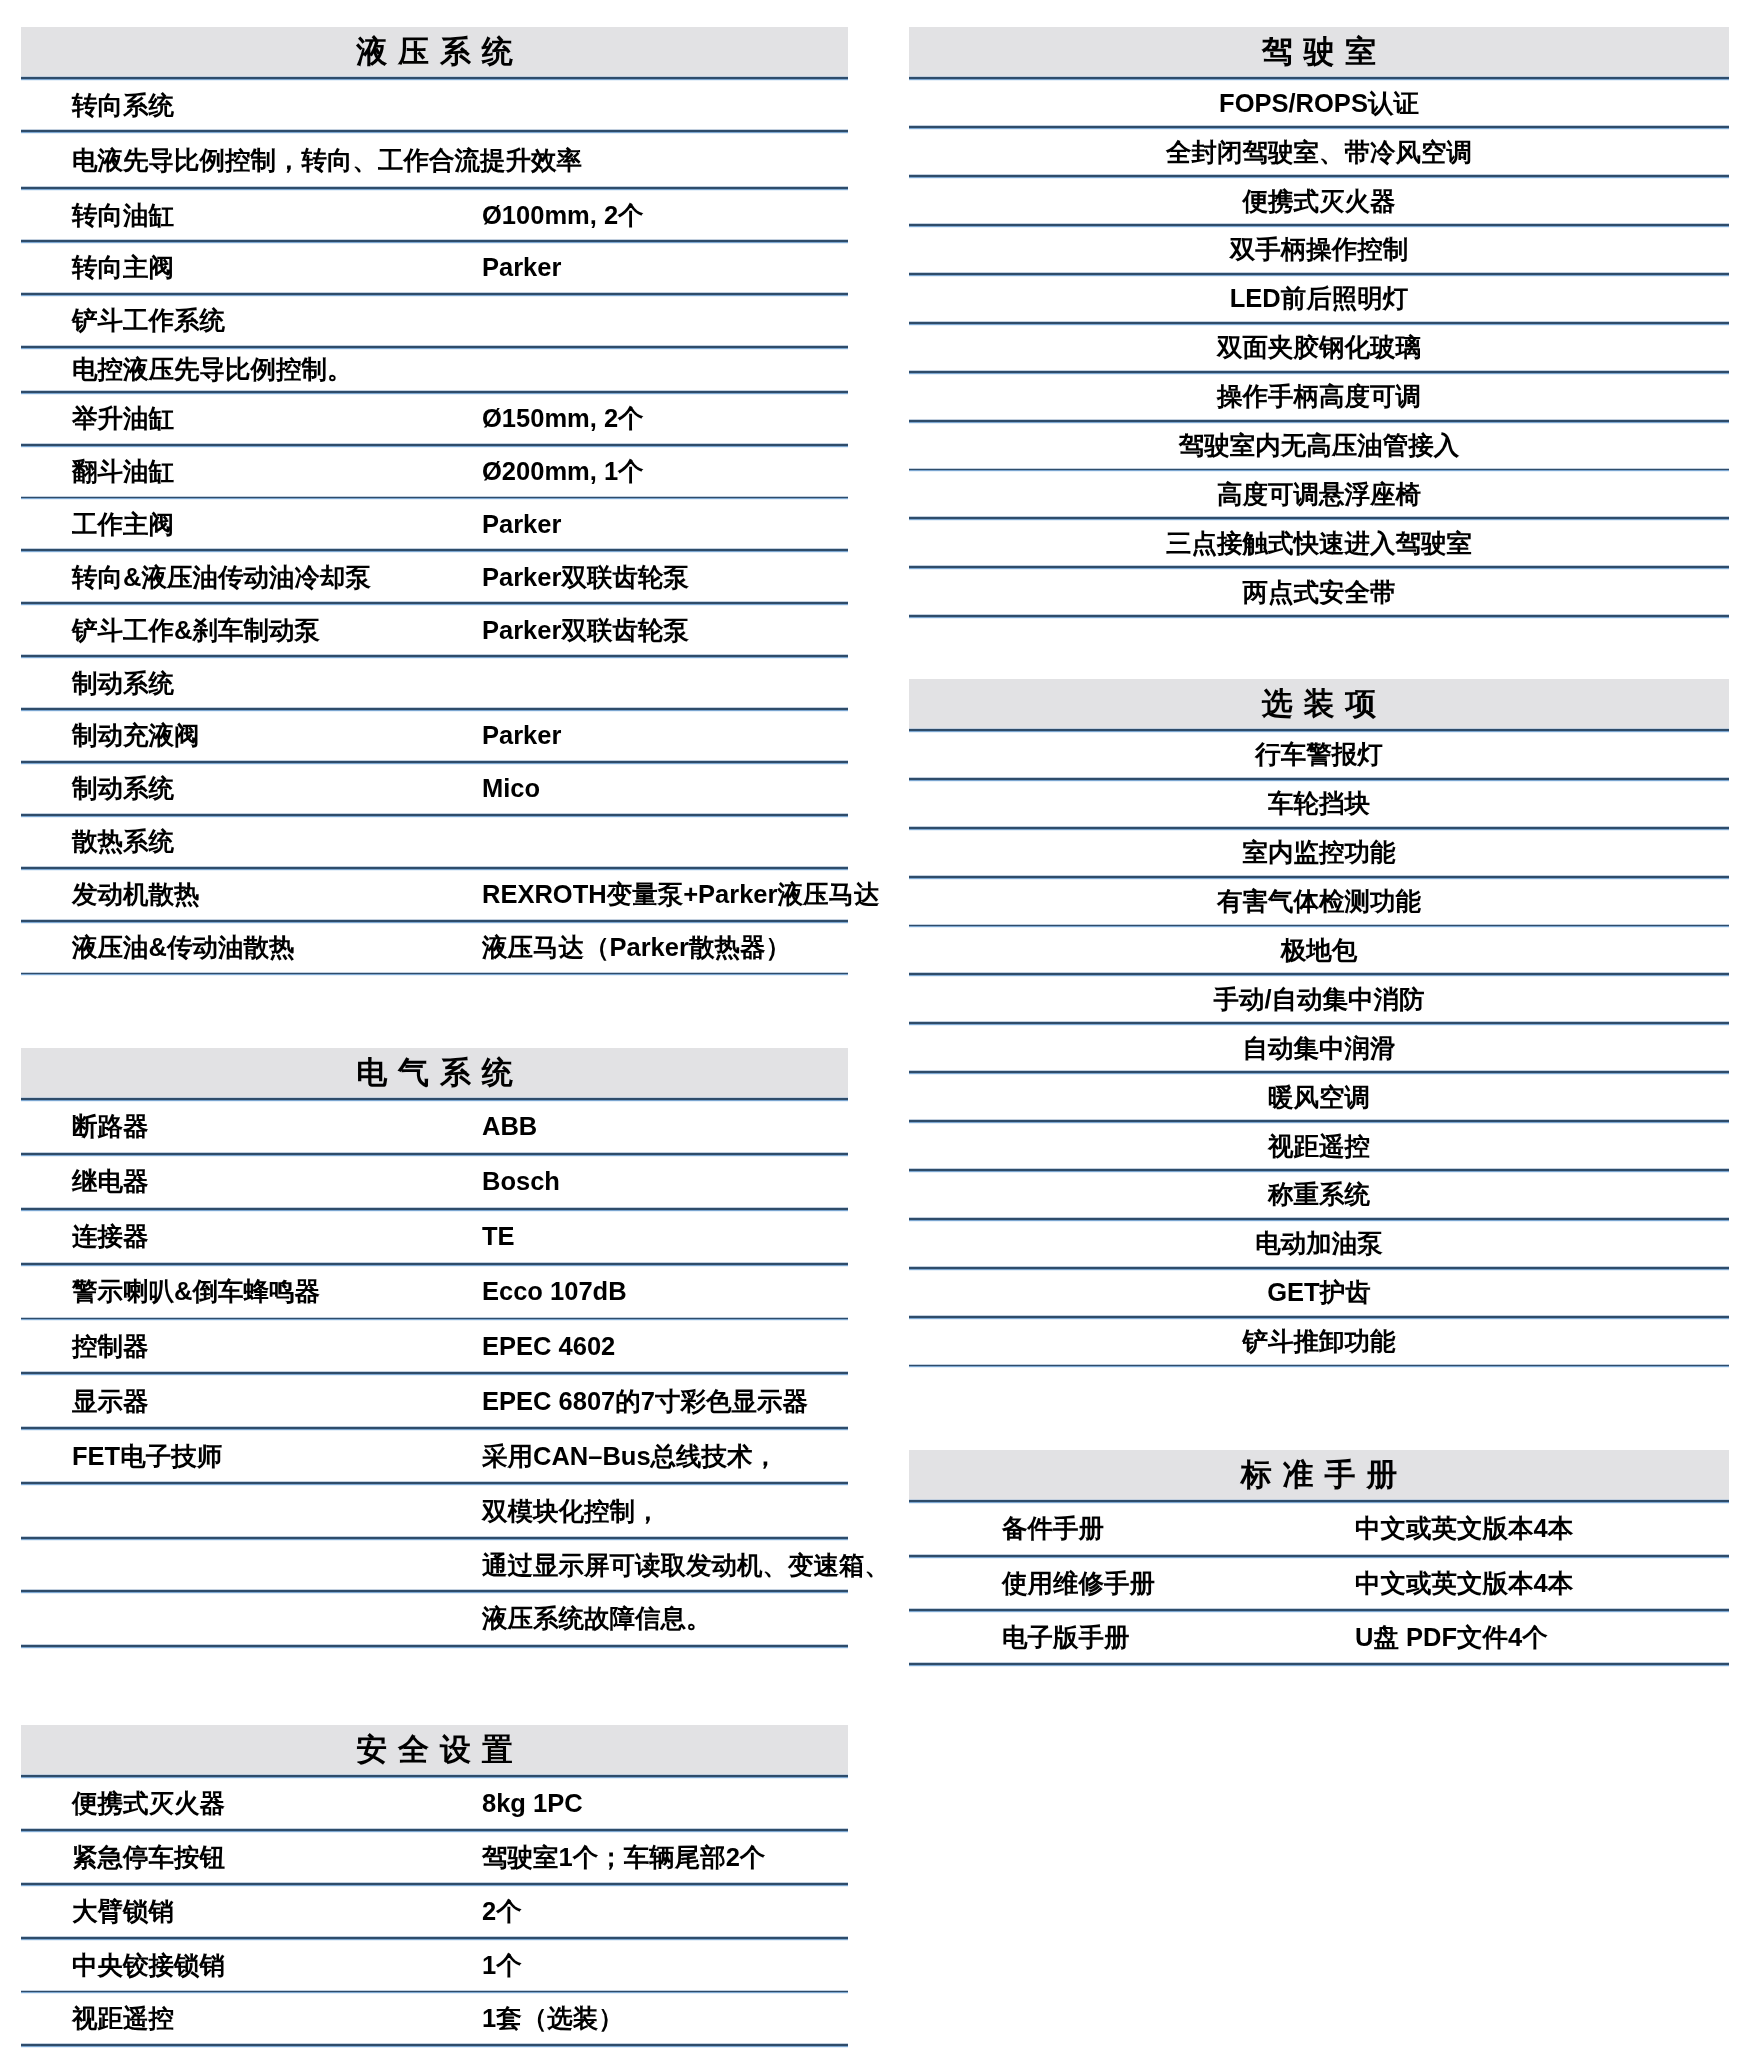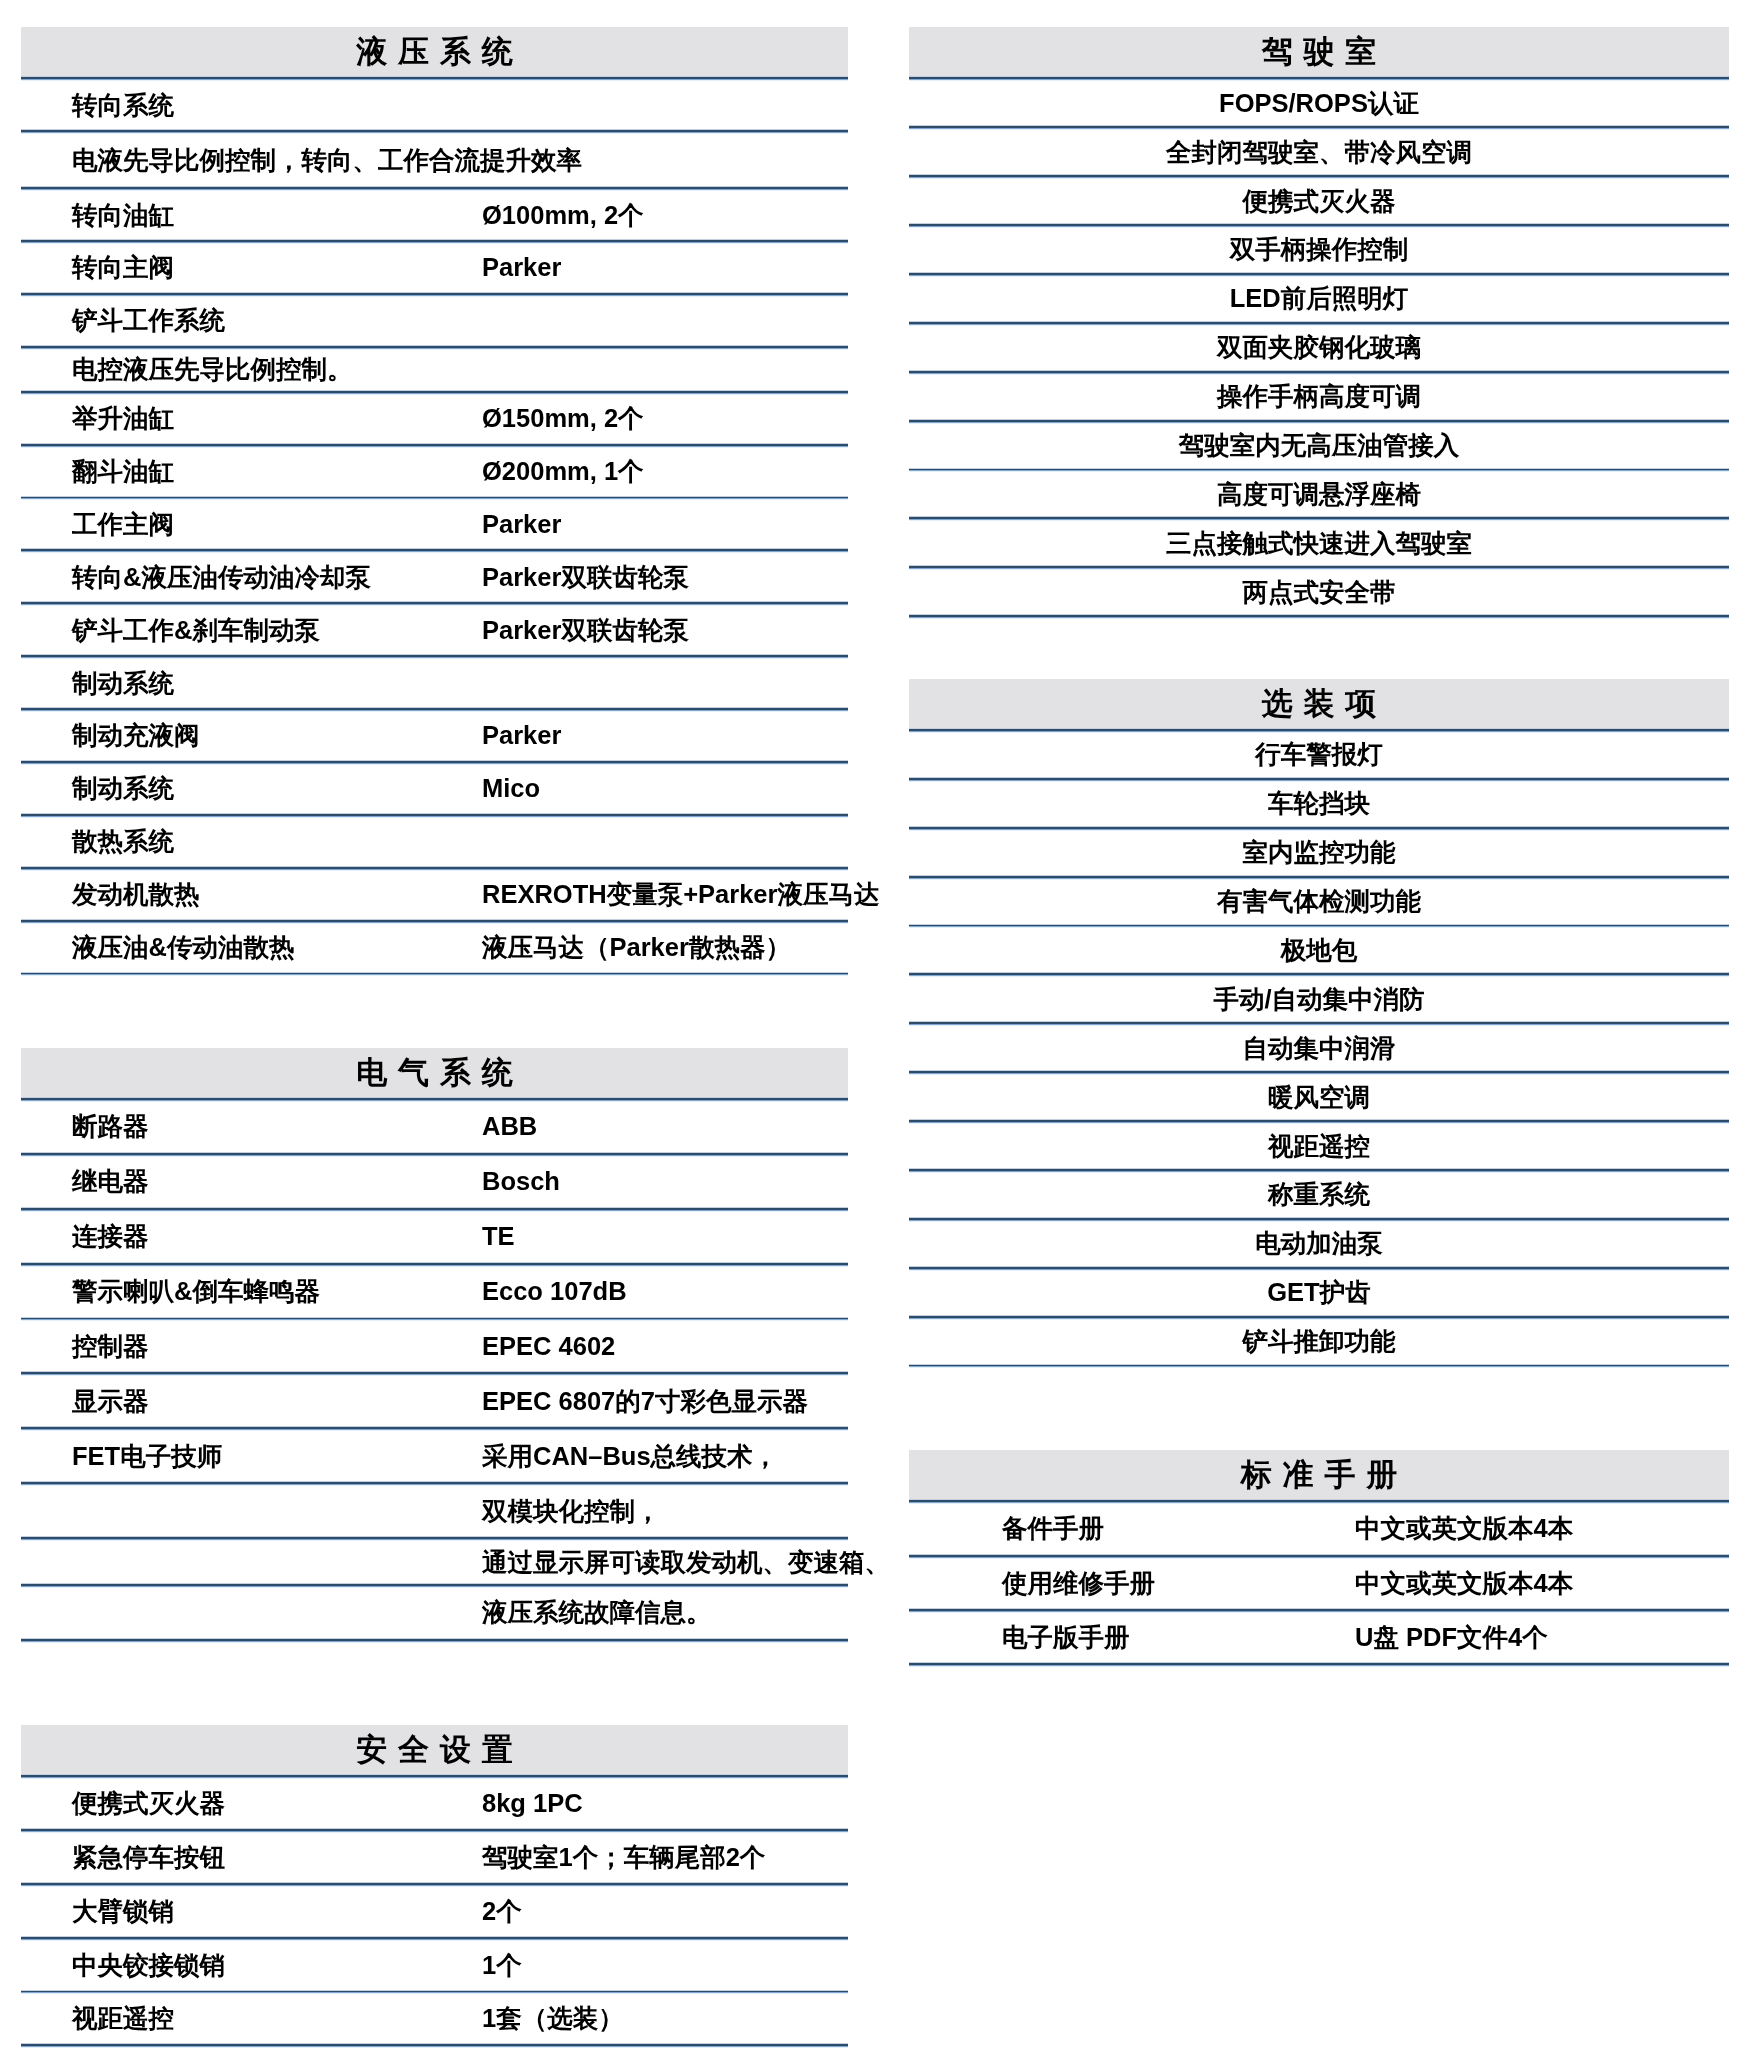--- a/index.html
+++ b/index.html
@@ -187,21 +187,21 @@
       <div class="row kv" style="height: 50px;">
         <span class="lab">FET电子技师</span>
         <span class="val">采用CAN–Bus总线技术，</span>
       </div>
       <div class="sep"></div>
       <div class="row kv" style="height: 50px;">
         <span class="lab"></span>
         <span class="val">双模块化控制，</span>
       </div>
       <div class="sep"></div>
-      <div class="row kv" style="height: 42px;">
+      <div class="row kv" style="height: 48px;">
         <span class="lab"></span>
         <span class="val">通过显示屏可读取发动机、变速箱、</span>
       </div>
       <div class="sep"></div>
       <div class="row kv" style="height: 50px;">
         <span class="lab"></span>
         <span class="val">液压系统故障信息。</span>
       </div>
       <div class="sep"></div>
     </div>

